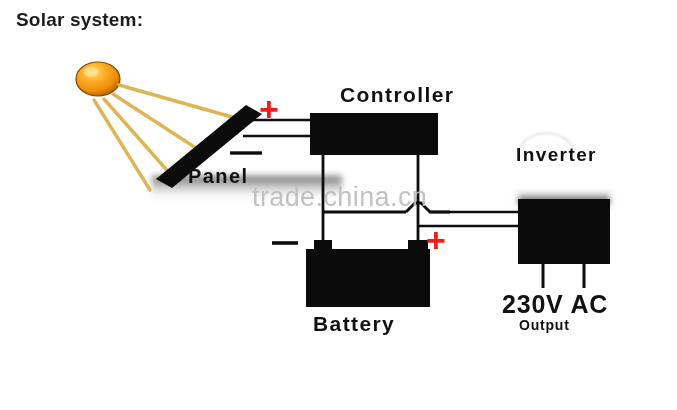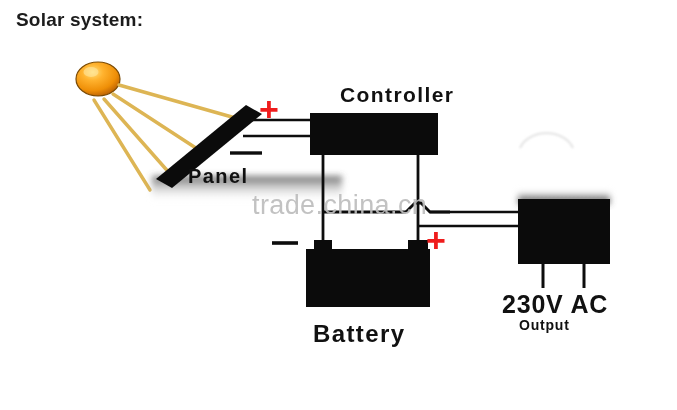--- a/index.html
+++ b/index.html
@@ -51,22 +51,21 @@
     margin-left: 41px;
   }
   #label-panel {
     left: 188px;
     top: 165px;
     font-size: 20px;
   }
   #label-battery {
     left: 313px;
     top: 312px;
-    font-size: 24px;
-    margin-top: 8px;
+    font-size: 21px;
   }
   #label-inverter {
     left: 516px;
     top: 144px;
     font-size: 19px;
   }
   #label-output-line1 {
     left: 502px;
     top: 290px;
     font-size: 25px;
@@ -74,21 +73,21 @@
   }
   #label-output-line2 {
     left: 519px;
     top: 317px;
     font-size: 14px;
     letter-spacing: 0.8px;
   }
   #watermark {
     position: absolute;
     left: 252px;
-    top: 190px;
+    top: 182px;
     font-family: "Liberation Sans", sans-serif;
     font-size: 27px;
     color: #bdbdbd;
     white-space: nowrap;
     letter-spacing: 0.4px;
     opacity: 0.92;
   }
   .plus-sign {
     position: absolute;
     color: #ef1c1c;
@@ -210,20 +209,21 @@
     </g>
 
   </svg>
 
   <div class="diag-label" id="label-controller">Controller</div>
 
   <div class="diag-label" id="label-panel">Panel</div>
 
   <div class="diag-label" id="label-battery">Battery</div>
 
+  <div class="diag-label" id="label-inverter">Inverter</div>
 
   <div class="diag-label" id="label-output-line1">230V AC</div>
 
   <div class="diag-label" id="label-output-line2">Output</div>
 
   <div class="plus-sign" id="plus-panel">+</div>
 
   <div class="plus-sign" id="plus-battery">+</div>
 
   <div id="watermark">trade.china.cn</div>

